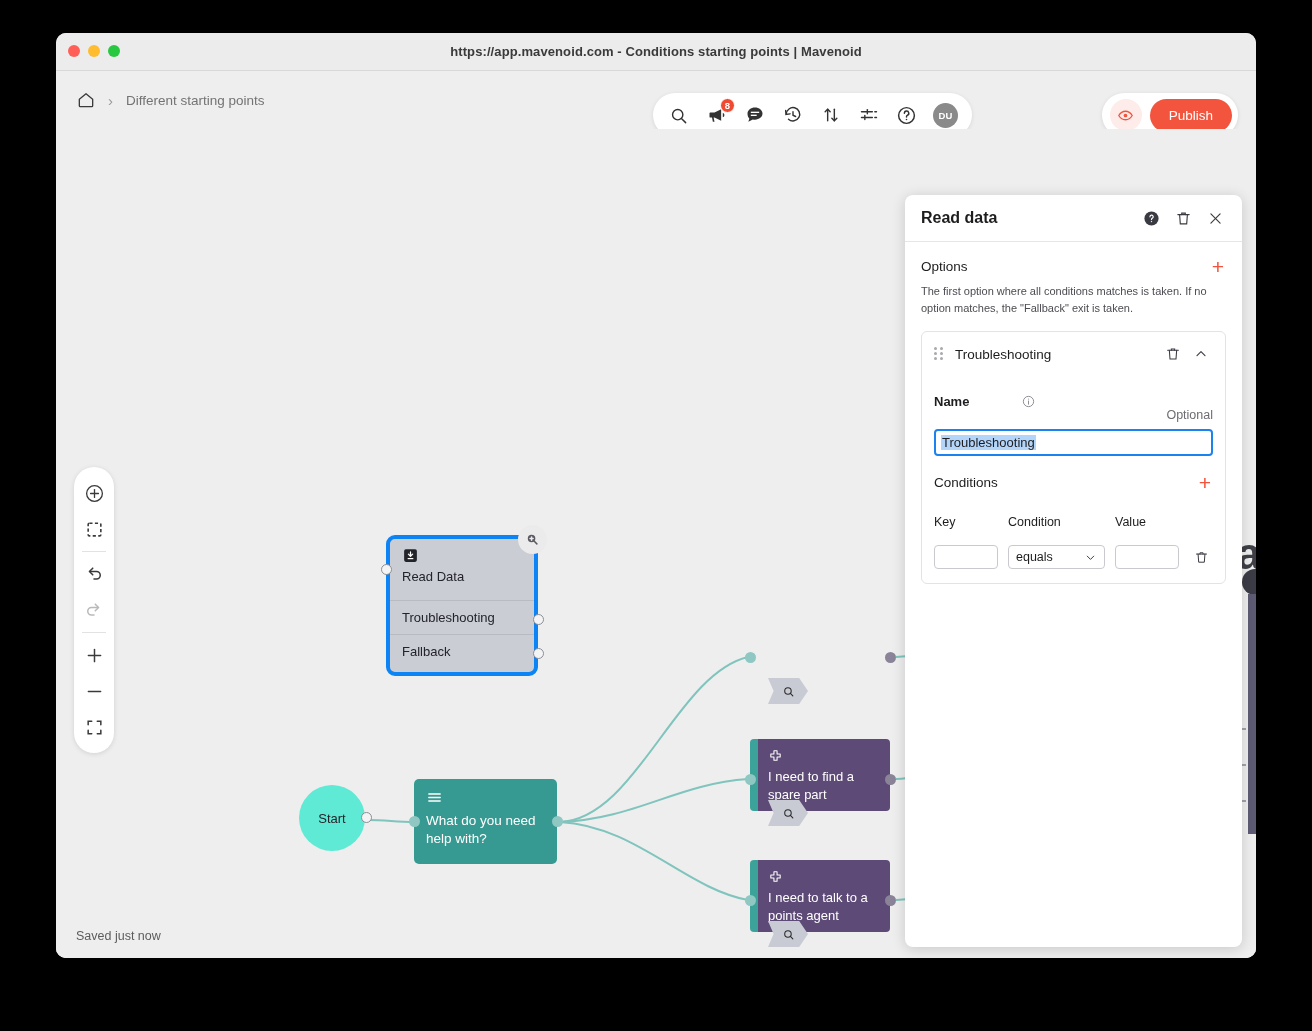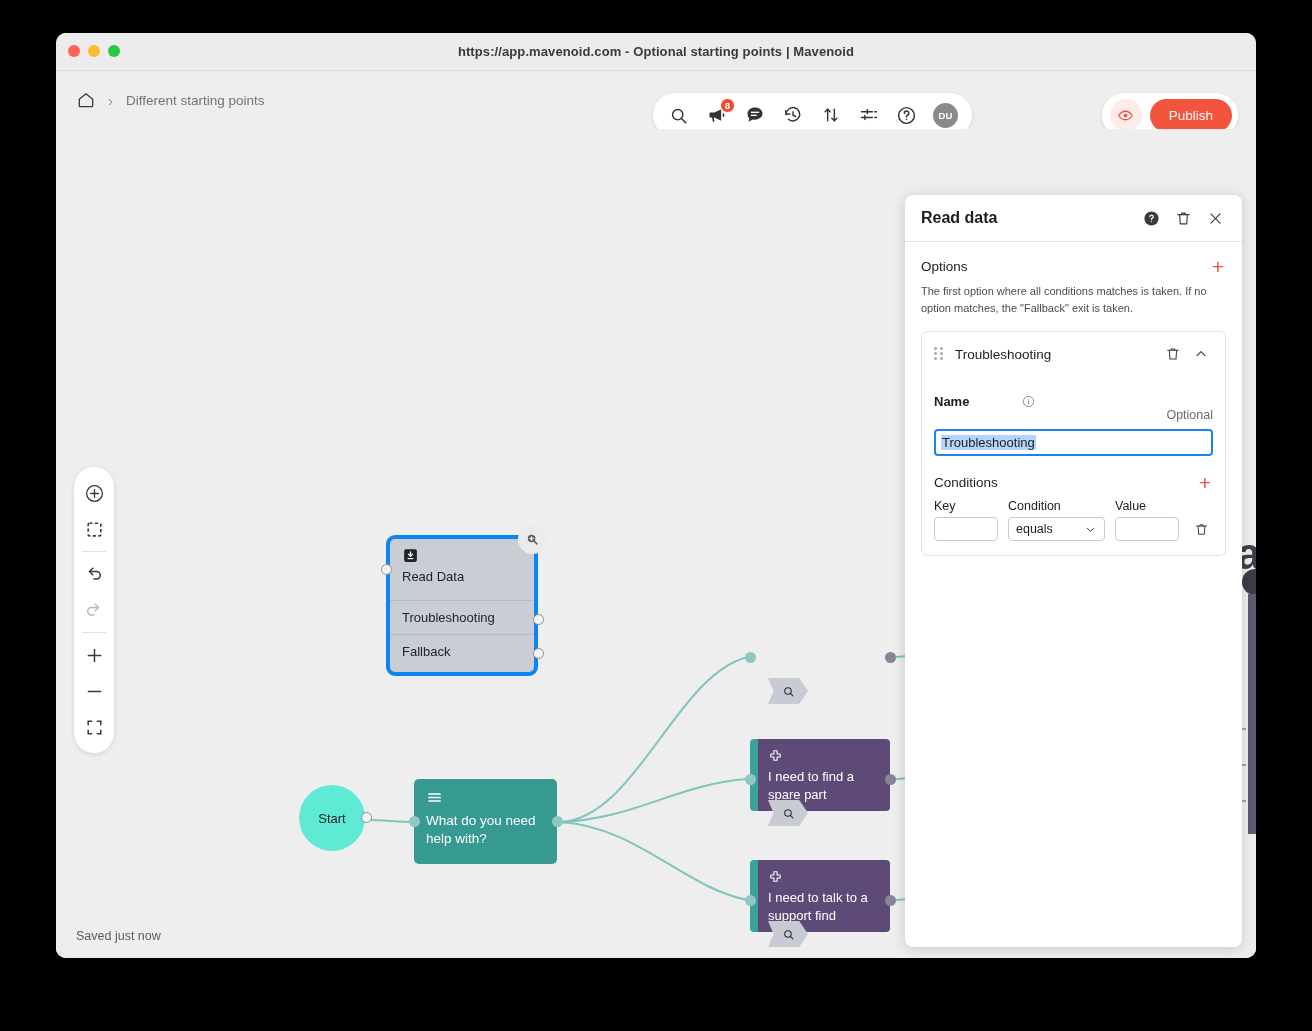--- a/index.html
+++ b/index.html
@@ -430,24 +430,24 @@
     font-size: 13px;
     color: #1d1d1f;
     display: flex; align-items: center;
     background: #fff;
   }
   .cond-head {
     display: flex; align-items: center; justify-content: space-between;
     margin-top: 16px;
   }
   .cond-grid {
-    margin-top: 6px;
+    margin-top: 22px;
     display: grid;
     grid-template-columns: 64px 1fr 64px 24px;
-    gap: 4px 10px;
+    gap: 16px 10px;
     align-items: center;
   }
   .cond-col-label {
     font-size: 12.5px;
     color: #1d1d1f;
   }
   .small-input {
     height: 24px;
     border: 1px solid #c9c9cf;
     border-radius: 4px;
@@ -483,21 +483,21 @@
 
 <div id="root">
   <div class="window">
 
     <div class="titlebar">
       <div class="traffic">
         <span class="dot red"></span>
         <span class="dot yellow"></span>
         <span class="dot green"></span>
       </div>
-      <div class="title-text">https://app.mavenoid.com - Optional starting points | Mavenoid</div>
+      <div class="title-text">https://app.mavenoid.com - Conditions starting points | Mavenoid</div>
     </div>
 
     <div class="appbody">
 
       <div class="topbar">
         <span class="home-icon">
           <svg viewBox="0 0 24 24" width="20" height="20" fill="none" stroke="#3b3b3b" stroke-width="1.6" stroke-linecap="round" stroke-linejoin="round">
             <path d="M4 11l8-6.5 8 6.5v8a1 1 0 0 1-1 1H5a1 1 0 0 1-1-1z"></path>
           </svg>
         </span>
@@ -723,21 +723,21 @@
         </div>
         <div class="port port-teal" style="left:689px; top:645px;"></div>
         <div class="port port-purple" style="left:829px; top:645px;"></div>
 
         <div class="node purple-node p3">
           <span>
             <svg viewBox="0 0 24 24" width="15" height="15" fill="none" stroke="#ffffff" stroke-width="1.7" stroke-linejoin="round">
               <path d="M9.5 4.5h5v5h5v5h-5v5h-5v-5h-5v-5h5z"></path>
             </svg>
           </span>
-          <div class="node-label">I need to talk to a support find</div>
+          <div class="node-label">I need to talk to a points agent</div>
         </div>
         <div class="search-tag" style="left:712px; top:792px;">
           <svg viewBox="0 0 24 24" width="13" height="13" fill="none" stroke="#2a2a2a" stroke-width="2" stroke-linecap="round">
             <circle cx="11" cy="11" r="6"></circle>
               <line x1="15.5" y1="15.5" x2="20" y2="20"></line>
           </svg>
         </div>
         <div class="flag-badge" style="left:879px; top:717px;">
           <svg viewBox="0 0 24 24" width="13" height="13" fill="#ffffff">
             <path d="M4 9v6h3l1 4h2l-1-4h1l8 4V5l-8 4z"></path>

